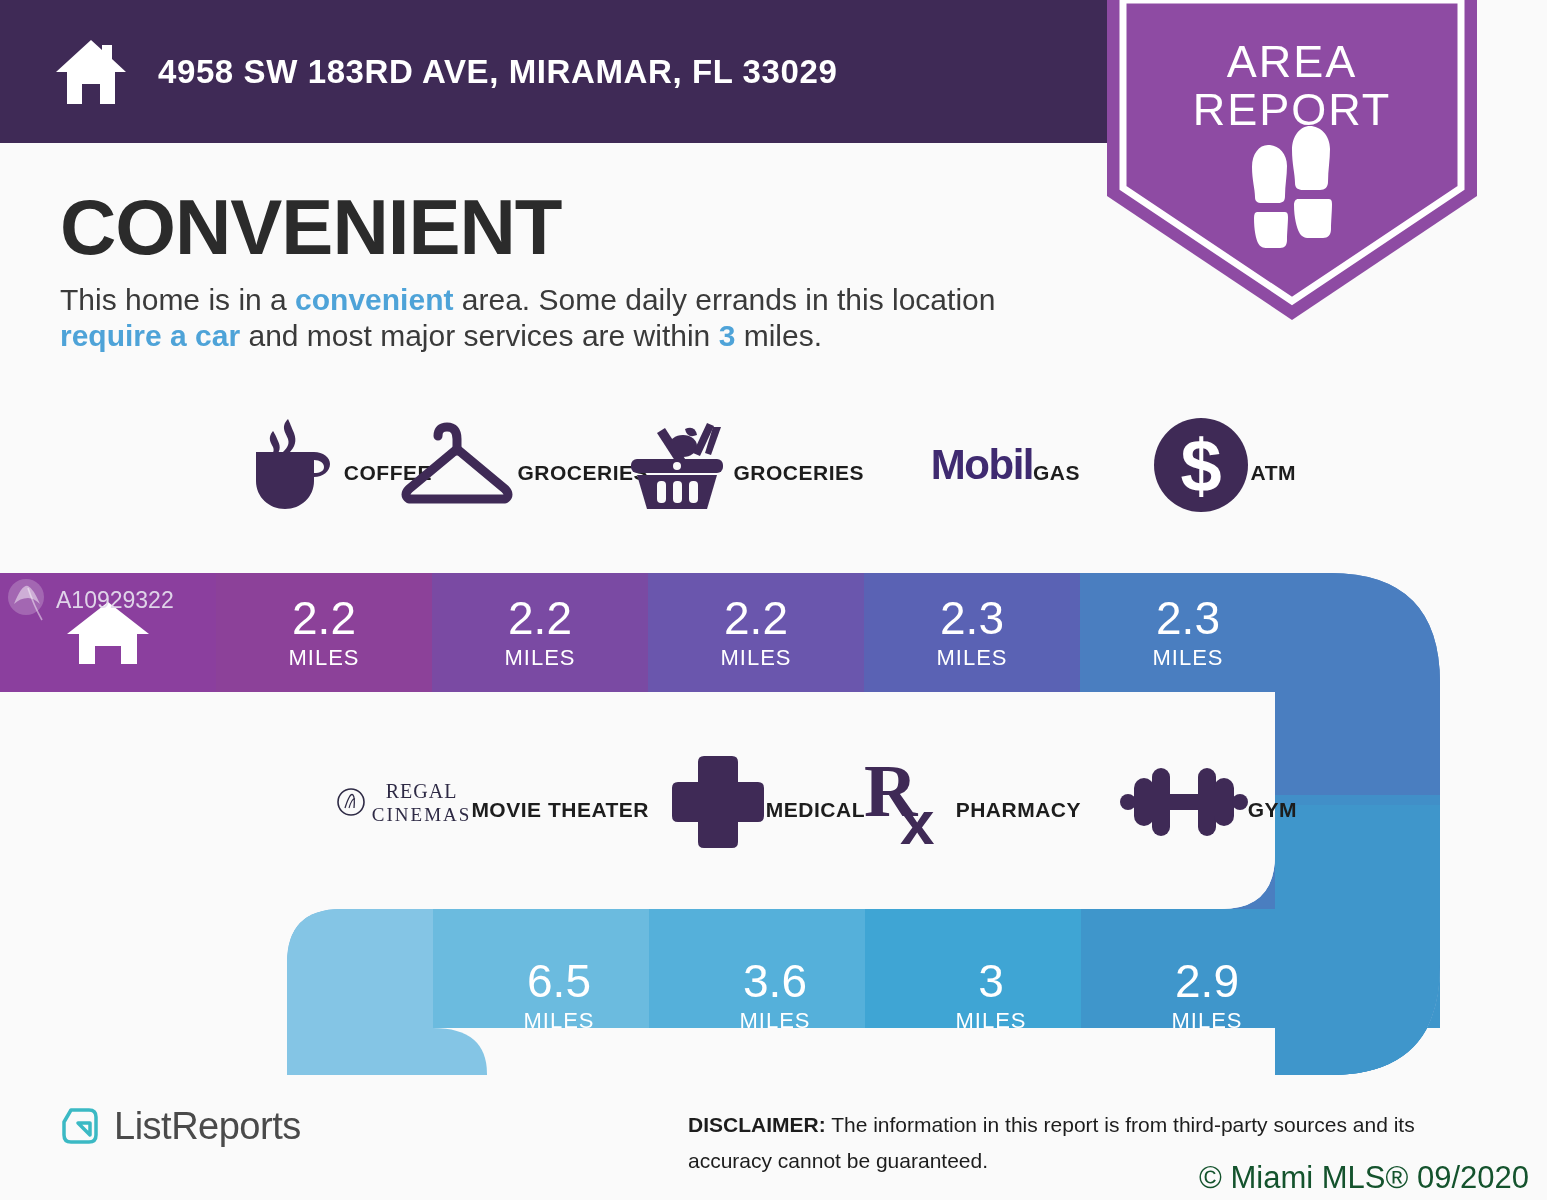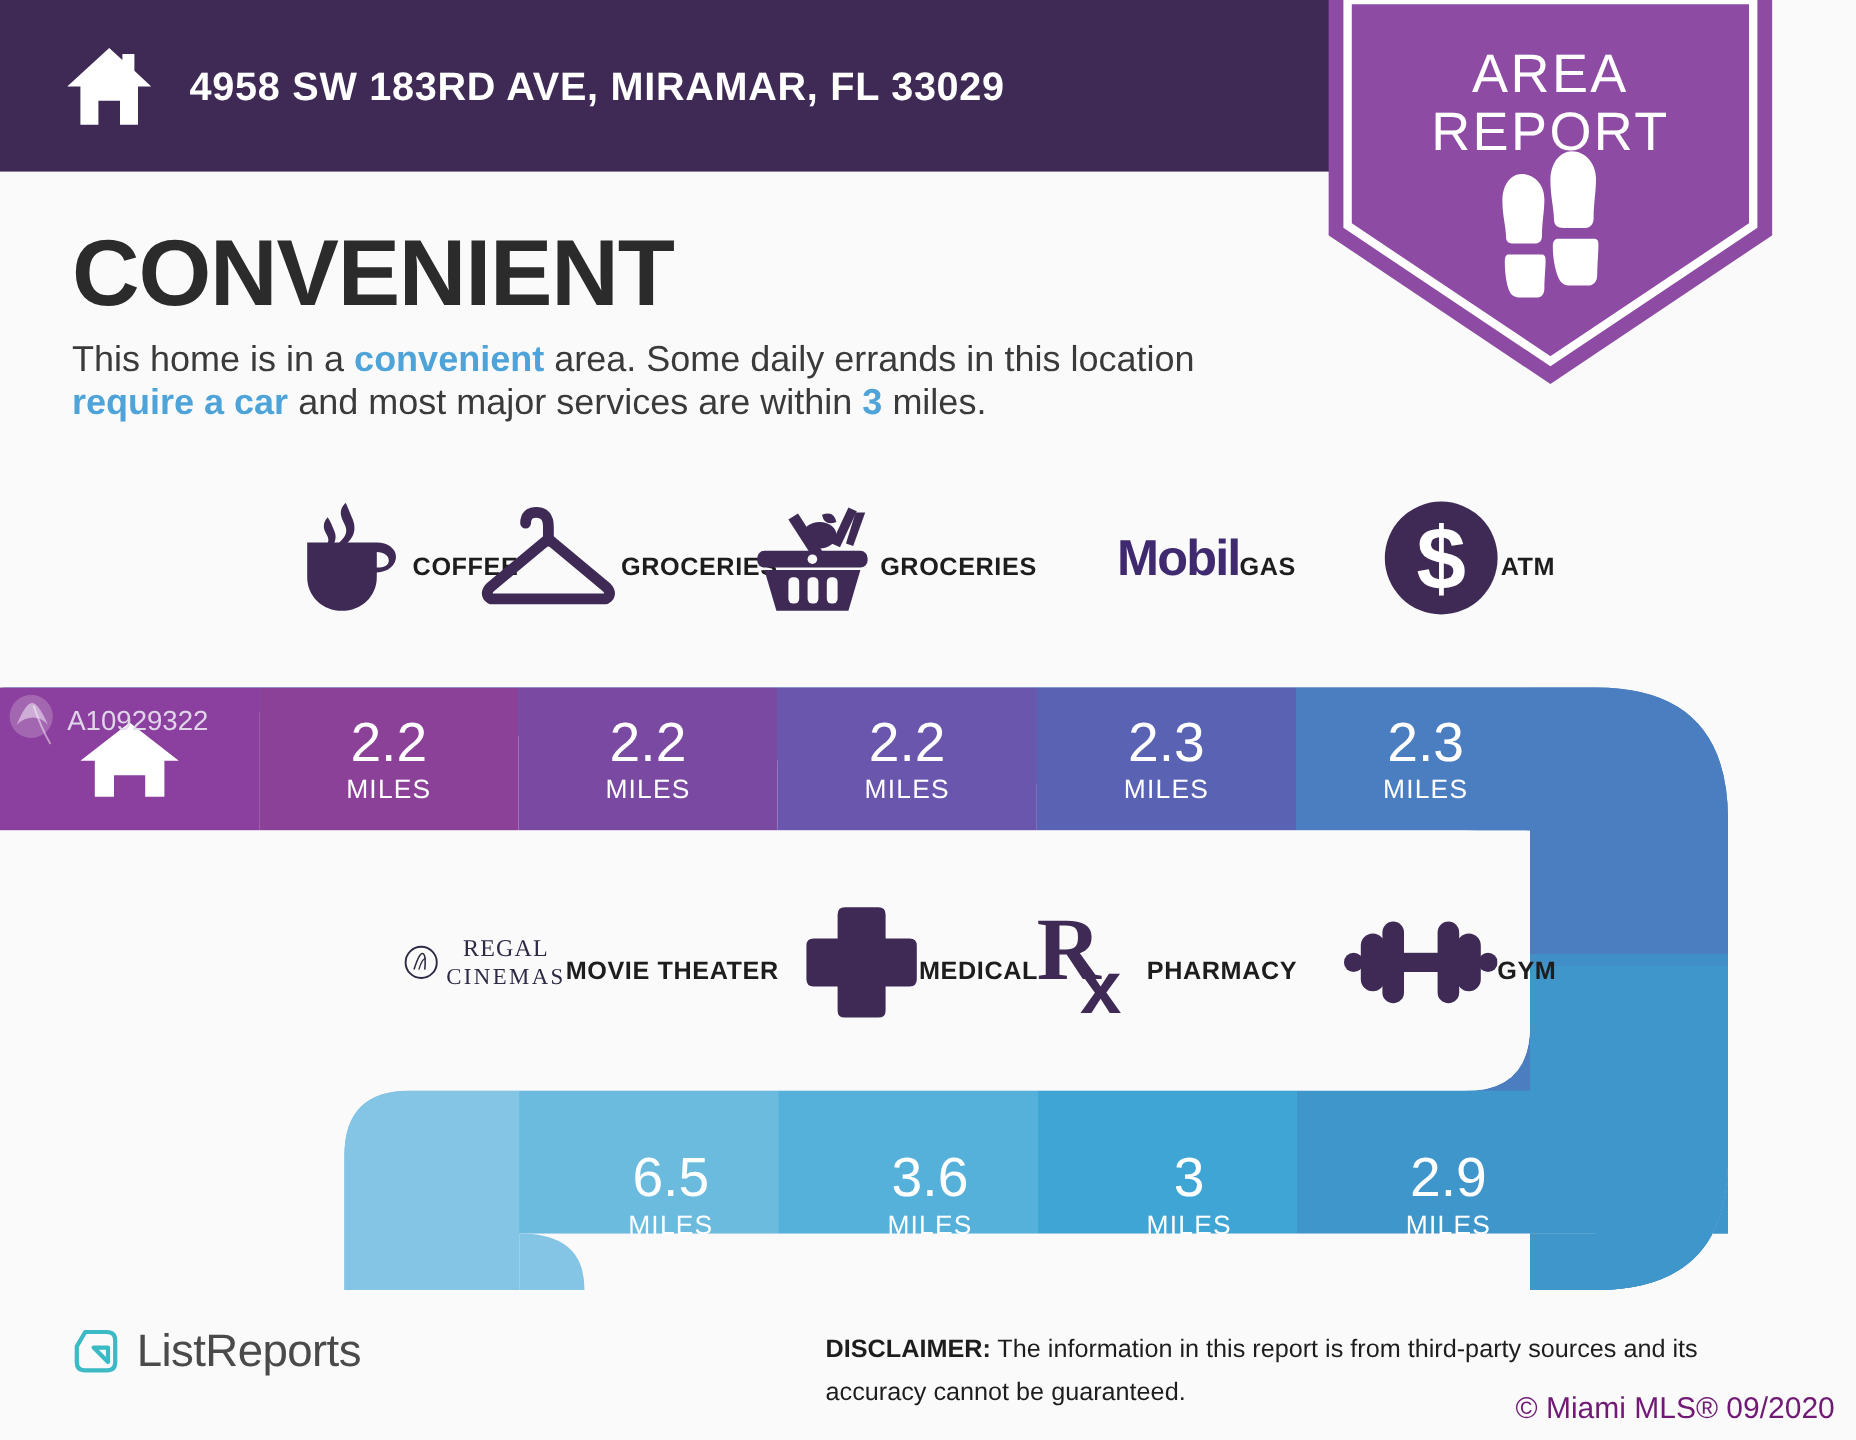--- a/index.html
+++ b/index.html
@@ -113,21 +113,21 @@
   .lr-logo .lr-text {
     font-size:38px; color:#4a4a4a; font-weight:400; letter-spacing:-0.5px;text-align:center;
   }
   .disclaimer {
     position:absolute; left:688px; top:1107px; width:790px;
     font-size:21px; line-height:36px; color:#1d1d1d; z-index:4;
   }
   .disclaimer b { font-weight:700; }
   .mls {
     position:absolute; right:18px; top:1160px;
-    font-size:25px; color:#701a75; z-index:4;
+    font-size:31px; color:#14532d; z-index:4;
   }
 </style>
 </head>
 <body>
 
 <div class="header">
   <svg class="header-house" viewBox="0 0 78 72">
     <path fill="#ffffff" d="M39 4 L4 36 L15 36 L15 68 L30 68 L30 48 L48 48 L48 68 L63 68 L63 36 L74 36 L60 23 L60 9 L50 9 L50 14 Z"></path>
   </svg>
   <div class="header-address">4958 SW 183RD AVE, MIRAMAR, FL 33029</div>

